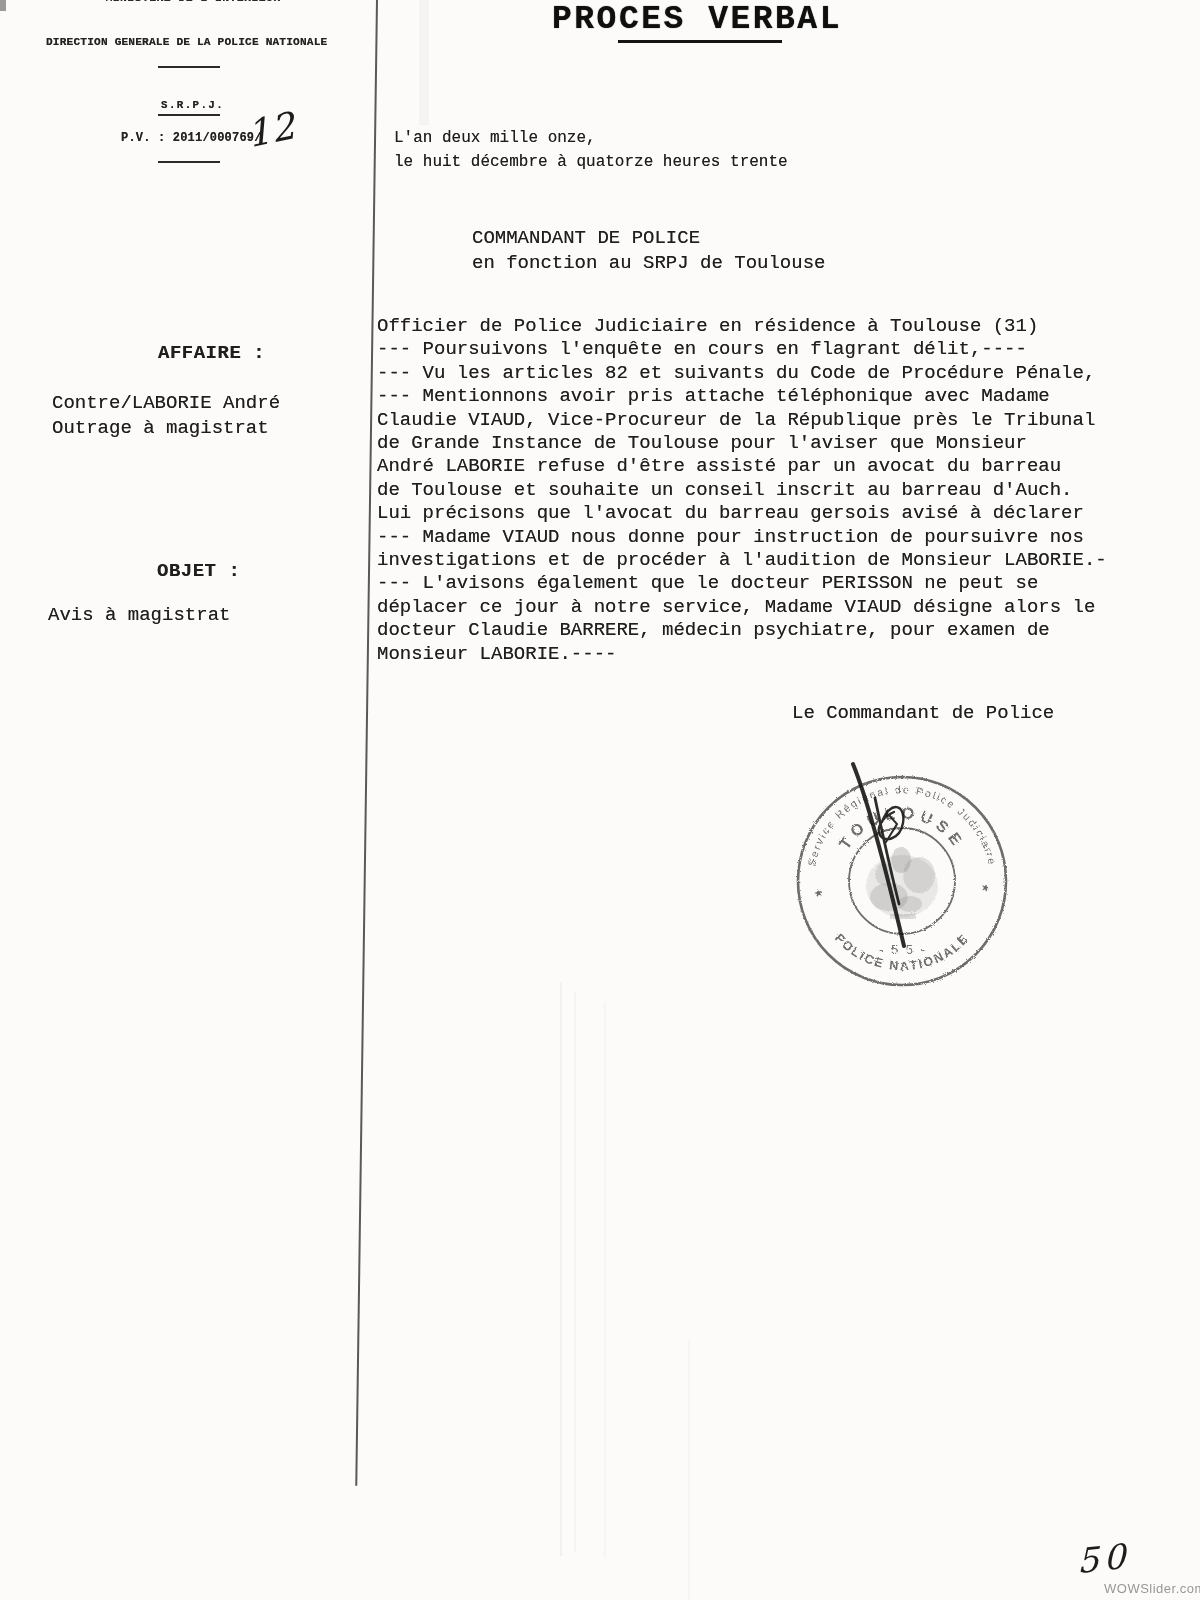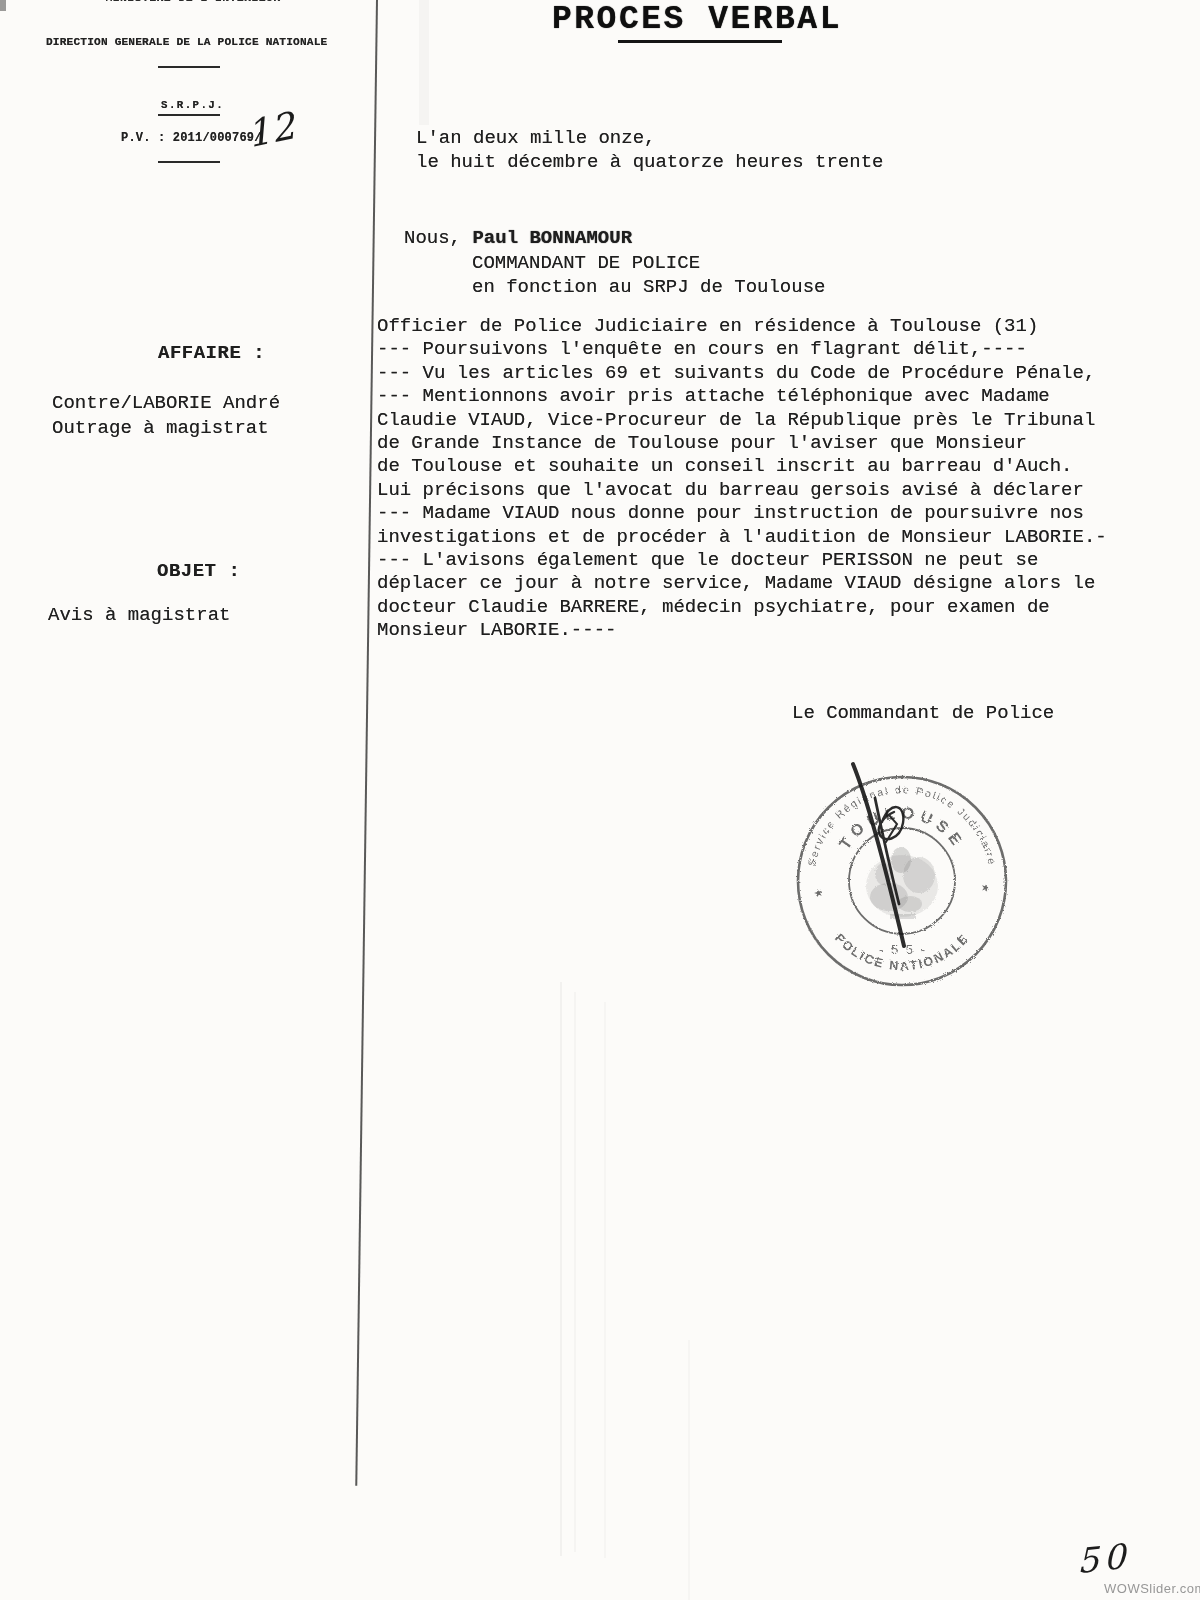--- a/index.html
+++ b/index.html
@@ -31,21 +31,21 @@
   
   .divider{top:0;left:376px;width:2px;height:1486px;background:#3c3c3c;opacity:.85;transform:rotate(.8deg);transform-origin:top center;}
 
   
   .affaire-label{top:342px;left:158px;font-size:19px;font-weight:bold;letter-spacing:.5px;}
   .affaire-lines{top:391px;left:52px;font-size:19px;line-height:25px;}
   .objet-label{top:560px;left:157px;font-size:19px;font-weight:bold;letter-spacing:.5px;}
   .objet-value{top:604px;left:48px;font-size:19px;}
 
   
-  .date-block{top:126px;left:416px;font-size:19px;line-height:24px;}
+  .date-block{top:126px;left:394px;font-size:16px;line-height:24px;}
   .nous-block{top:226px;left:404px;font-size:19px;line-height:24.5px;}
   .nous-block .indent{padding-left:68px;}
   .nous-block b{font-weight:bold;text-shadow:0 0 1px rgba(10,10,10,.8);}
   .paragraph{top:315px;left:377px;width:745px;font-size:19px;line-height:23.4px;}
   .sig-title{top:702px;left:792px;font-size:19px;}
 
   
   .stamp{top:746px;left:770px;}
 
   
@@ -94,32 +94,32 @@
   </div>
   <div class="abs objet-label soft">OBJET :</div>
   <div class="abs objet-value soft">Avis à magistrat</div>
 
   <div class="abs date-block soft">
     <div>L'an deux mille onze,</div>
     <div>le huit décembre à quatorze heures trente</div>
   </div>
 
   <div class="abs nous-block soft">
-    <div><span>Nous, </span><b>Paul BONNAMOUR</b></div>
     <div class="indent">COMMANDANT DE POLICE</div>
     <div class="indent">en fonction au SRPJ de Toulouse</div>
   </div>
 
   <div class="abs paragraph soft">
     <div>Officier de Police Judiciaire en résidence à Toulouse (31)</div>
     <div>--- Poursuivons l'enquête en cours en flagrant délit,----</div>
-    <div>--- Vu les articles 69 et suivants du Code de Procédure Pénale,</div>
+    <div>--- Vu les articles 82 et suivants du Code de Procédure Pénale,</div>
     <div>--- Mentionnons avoir pris attache téléphonique avec Madame</div>
     <div>Claudie VIAUD, Vice-Procureur de la République près le Tribunal</div>
     <div>de Grande Instance de Toulouse pour l'aviser que Monsieur</div>
+    <div>André LABORIE refuse d'être assisté par un avocat du barreau</div>
     <div>de Toulouse et souhaite un conseil inscrit au barreau d'Auch.</div>
     <div>Lui précisons que l'avocat du barreau gersois avisé à déclarer</div>
     <div>--- Madame VIAUD nous donne pour instruction de poursuivre nos</div>
     <div>investigations et de procéder à l'audition de Monsieur LABORIE.-</div>
     <div>--- L'avisons également que le docteur PERISSON ne peut se</div>
     <div>déplacer ce jour à notre service, Madame VIAUD désigne alors le</div>
     <div>docteur Claudie BARRERE, médecin psychiatre, pour examen de</div>
     <div>Monsieur LABORIE.----</div>
   </div>
 

